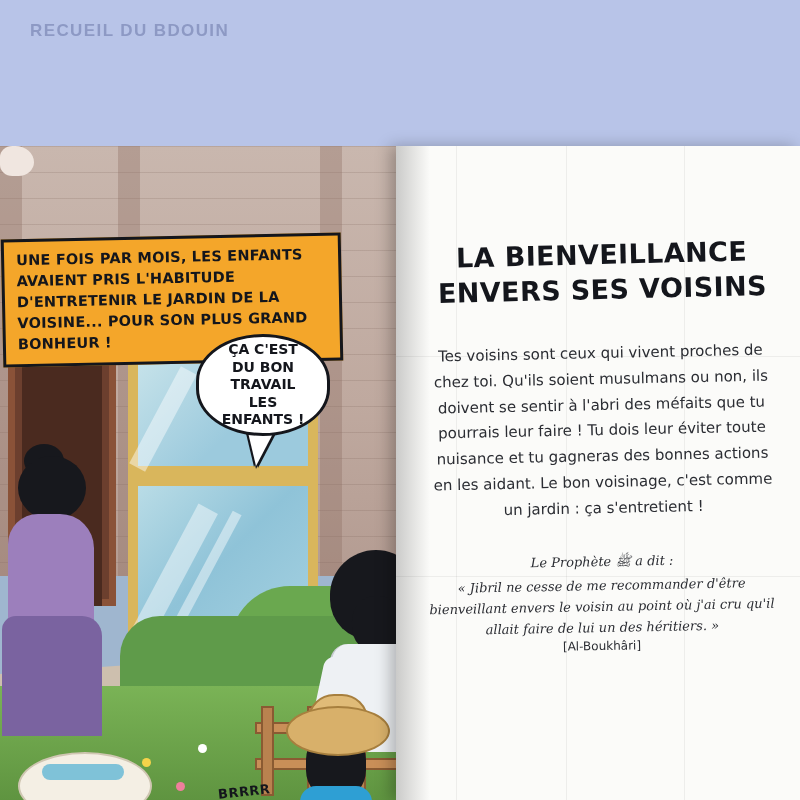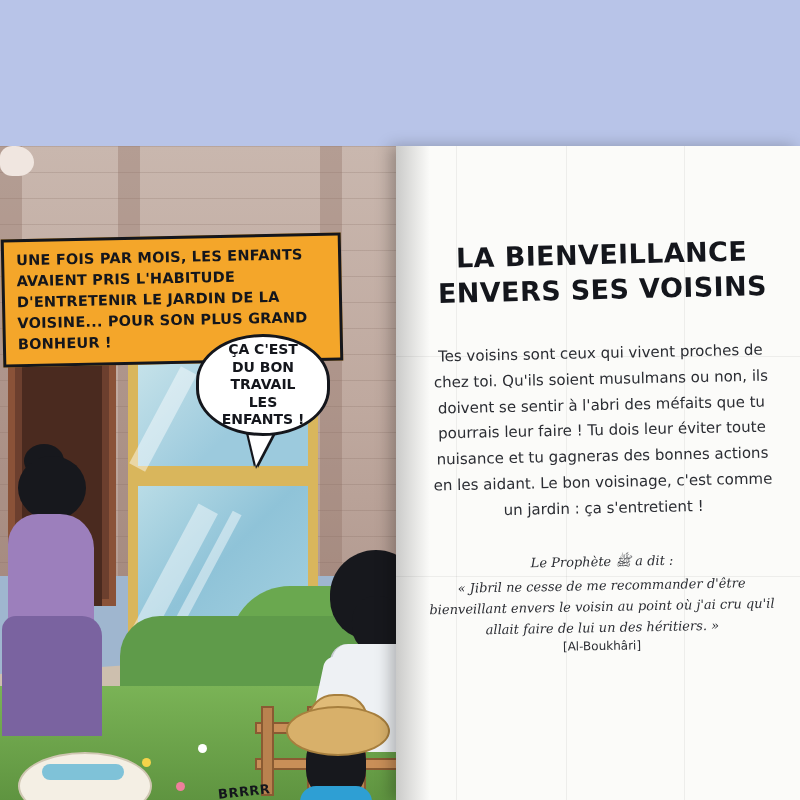--- a/index.html
+++ b/index.html
@@ -297,20 +297,21 @@
     margin: 0;
   }
 </style>
 </head>
 <body>
 
 <div id="page">
 
   <div class="header">
     <div class="header-inner">
+      <p class="header-kicker">RECUEIL DU BDOUIN</p>
     </div>
   </div>
 
   <div class="comic">
     <div class="sky"></div>
     <div class="wall"></div>
     <div class="wall-lines"></div>
     <div class="wall-col" style="left:0px;"></div>
     <div class="wall-col" style="left:118px;"></div>
     <div class="wall-col" style="left:320px;"></div>

